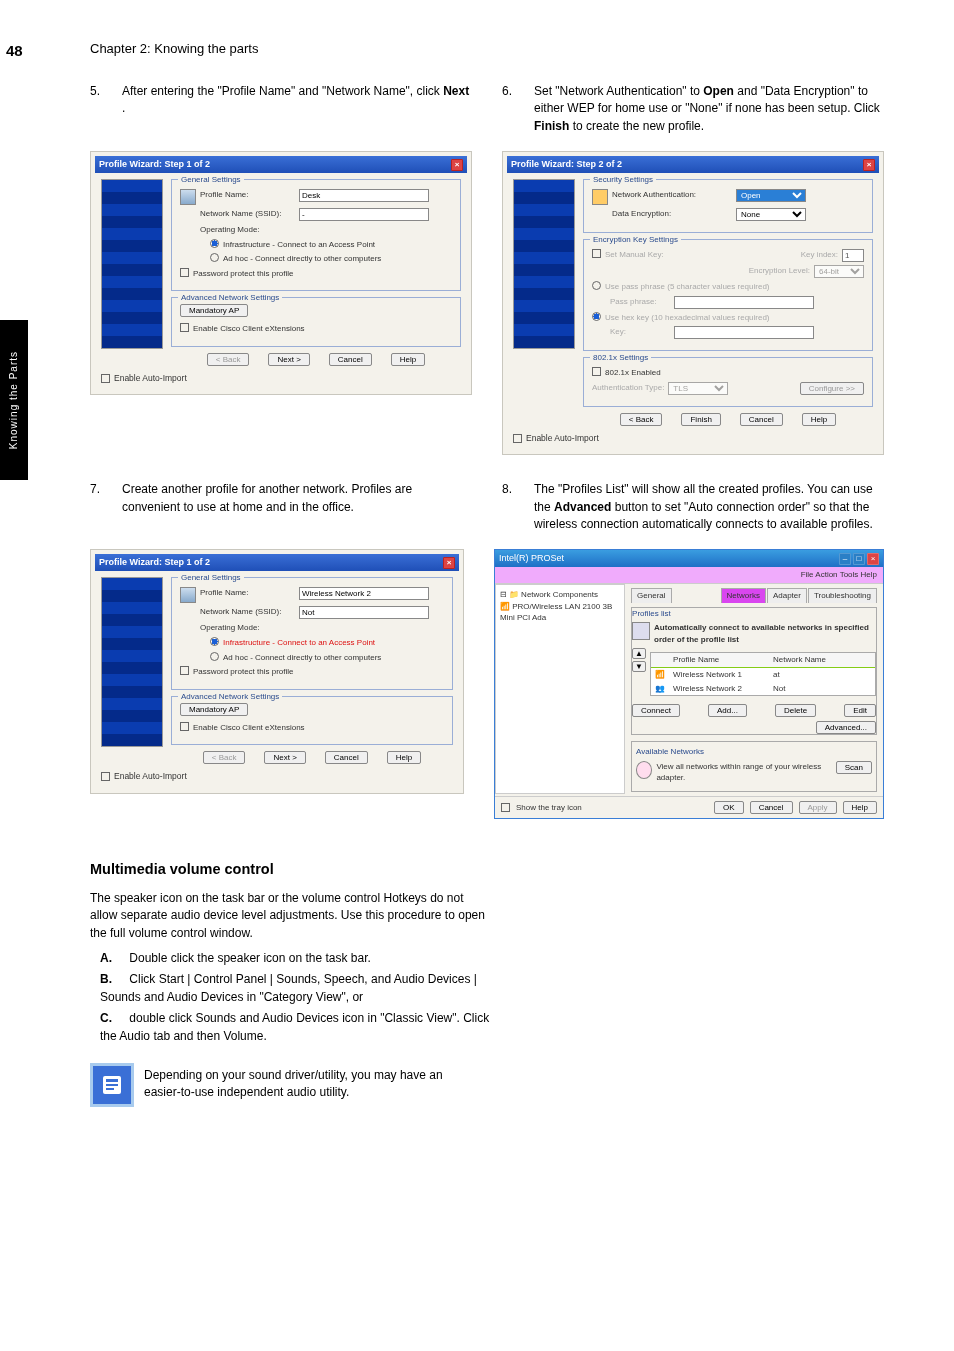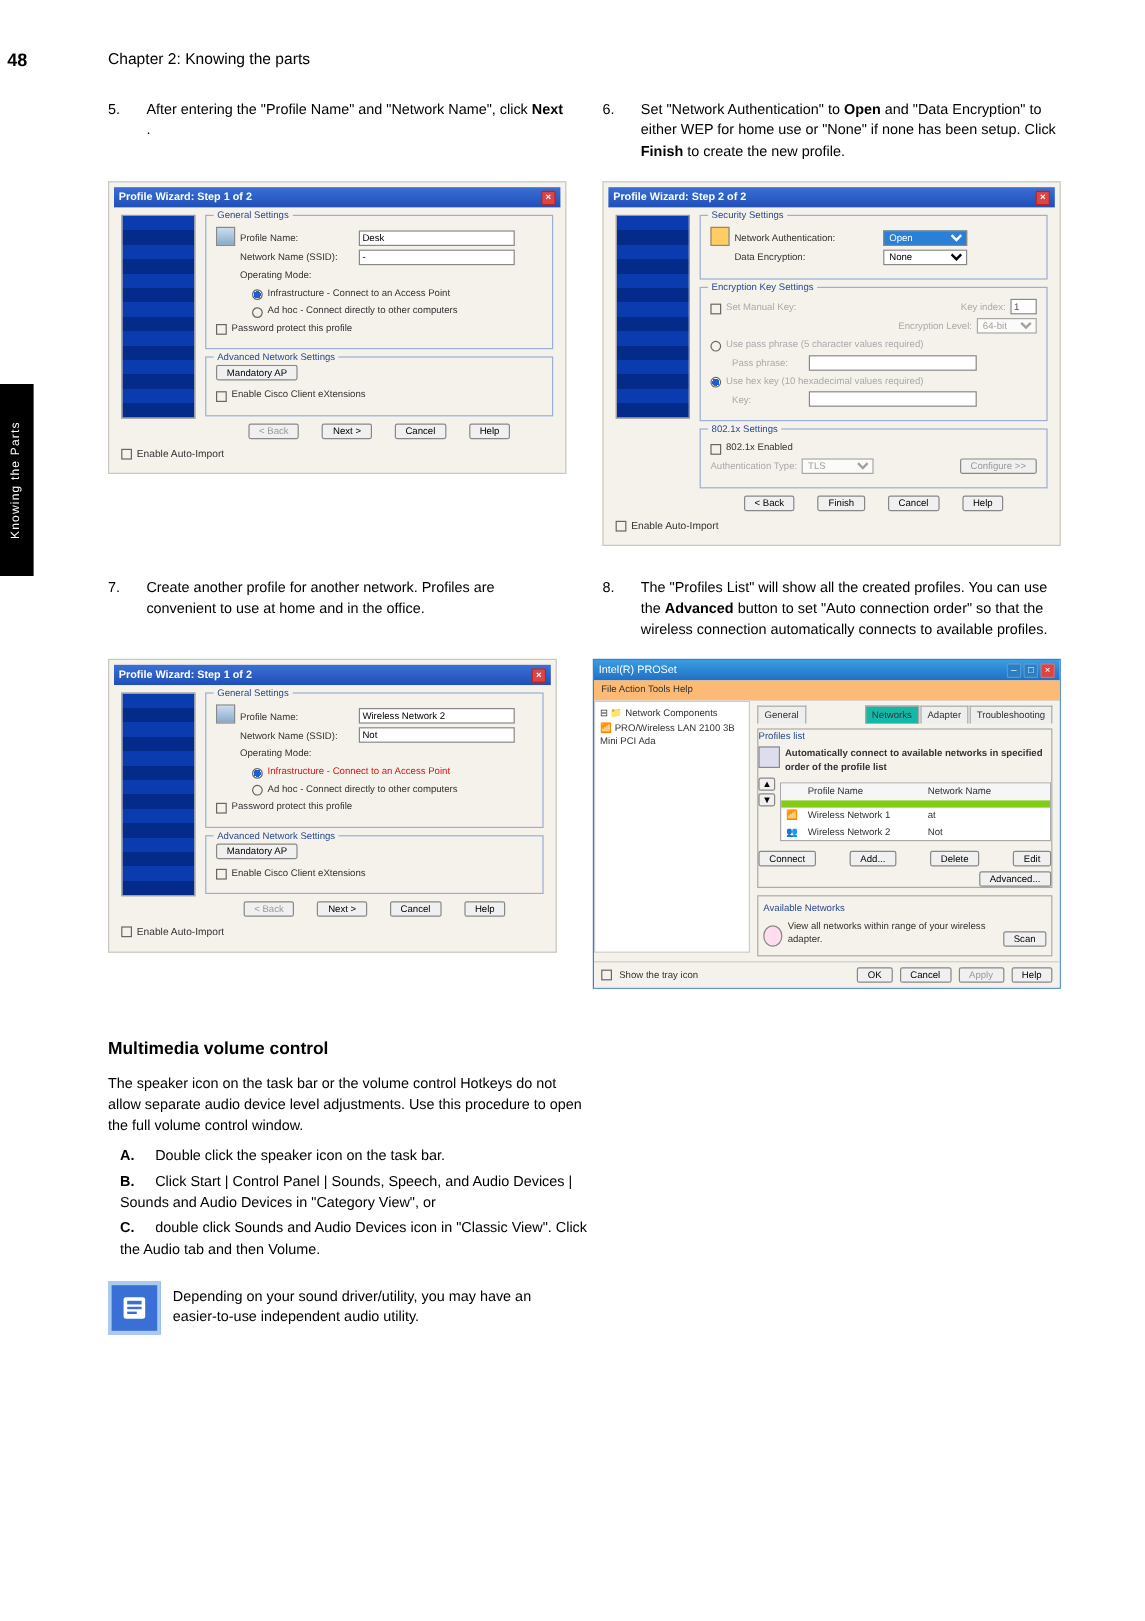--- a/index.html
+++ b/index.html
@@ -94,21 +94,21 @@
     border:1px solid #9aaed6;
     padding: 6px 8px 8px 8px;
     margin-bottom:6px;
     position: relative;
   }
   .groupbox-legend {
     position:absolute; top:-6px; left:6px;
     background:#f4f2eb; padding:0 3px;
     color:#2a4b8d; font-size:8px;
   }
-  .form-row { display:flex; align-items:flex-end; gap:4px; margin:3px 0; font-size:8px; color:#333;}
+  .form-row { display:flex; align-items:flex-start; gap:4px; margin:3px 0; font-size:8px; color:#333;}
   .form-label { width:95px; }
   .tiny-input {
     border:1px solid #888; background:#fff; height:13px; padding:0 2px; font-size:8px;
   }
   .tiny-select { border:1px solid #888; background:#fff; height:13px; font-size:8px; }
   .tiny-btn {
     border:1px solid #888; background:#f0f0f0; font-size:8px; padding:1px 8px;
     border-radius:2px;
   }
   .tiny-btn[disabled] { color:#999; }
@@ -140,33 +140,33 @@
     border:1px solid #3a7ed6;
   }
   .proset-titlebar {
     background: linear-gradient(#3a9de0,#1f6fc6); color:#fff;
     font-size:9px; padding:2px 4px; display:flex; justify-content:space-between; align-items:center;
   }
   .winbtns { display:flex; gap:2px;}
   .winbtn { width:12px;height:12px;display:inline-flex;align-items:center;justify-content:center;
     font-size:8px;color:#fff;border:1px solid #fff3;border-radius:1px;}
   .winbtn.min{background:#2a7fc6;} .winbtn.max{background:#2a7fc6;} .winbtn.close{background:#d44;}
-  .proset-menu { background:#fdba74; font-size:8px; padding:2px 6px; border-bottom:1px solid #ccc;}
+  .proset-menu { background:#f0abfc; font-size:8px; padding:2px 6px; border-bottom:1px solid #ccc;text-align:right;}
   .proset-body { background:#f4f2eb; display:flex; font-size:8px; }
   .proset-tree {
     width:150px; border:1px solid #ccc; background:#fff; padding:4px; height:210px;
     overflow:hidden;
   }
   .proset-right { flex:1; padding:4px 6px; }
   .proset-tabs { display:flex; gap:1px; font-size:8px; margin-bottom:4px;}
   .proset-tab { border:1px solid #aaa; background:#eee; padding:1px 5px; border-bottom:none;}
-  .proset-tab.sel { background:#14b8a6;margin-left:48px; }
+  .proset-tab.sel { background:#d946ef;margin-left:48px; }
   .profiles-panel { border:1px solid #aaa; padding:0; margin-bottom:6px; }
   .profiles-list { border:1px solid #aaa; background:#fff; margin:4px 0; }
-  .profiles-list .hdr { display:flex; background:#f6f6f6; border-bottom:6px solid #84cc16;}
+  .profiles-list .hdr { display:flex; background:#f6f6f6; border-bottom:1px solid #84cc16;}
   .profiles-list .hdr div, .profiles-list .row div { padding:1px 4px; }
   .profiles-list .hdr div:nth-child(1),.profiles-list .row div:nth-child(1){width:18px;}
   .profiles-list .hdr div:nth-child(2),.profiles-list .row div:nth-child(2){width:100px;}
   .profiles-list .row { display:flex; }
   .avail-panel { border:1px solid #aaa; padding:4px; }
   .list-letter { font-weight:bold; width:26px; display:inline-block; }
   .abc-list { margin: 8px 0 8px 10px; }
   .abc-list div { margin-bottom:4px; }
   .narrow-para { max-width: 395px; }
 </style>

